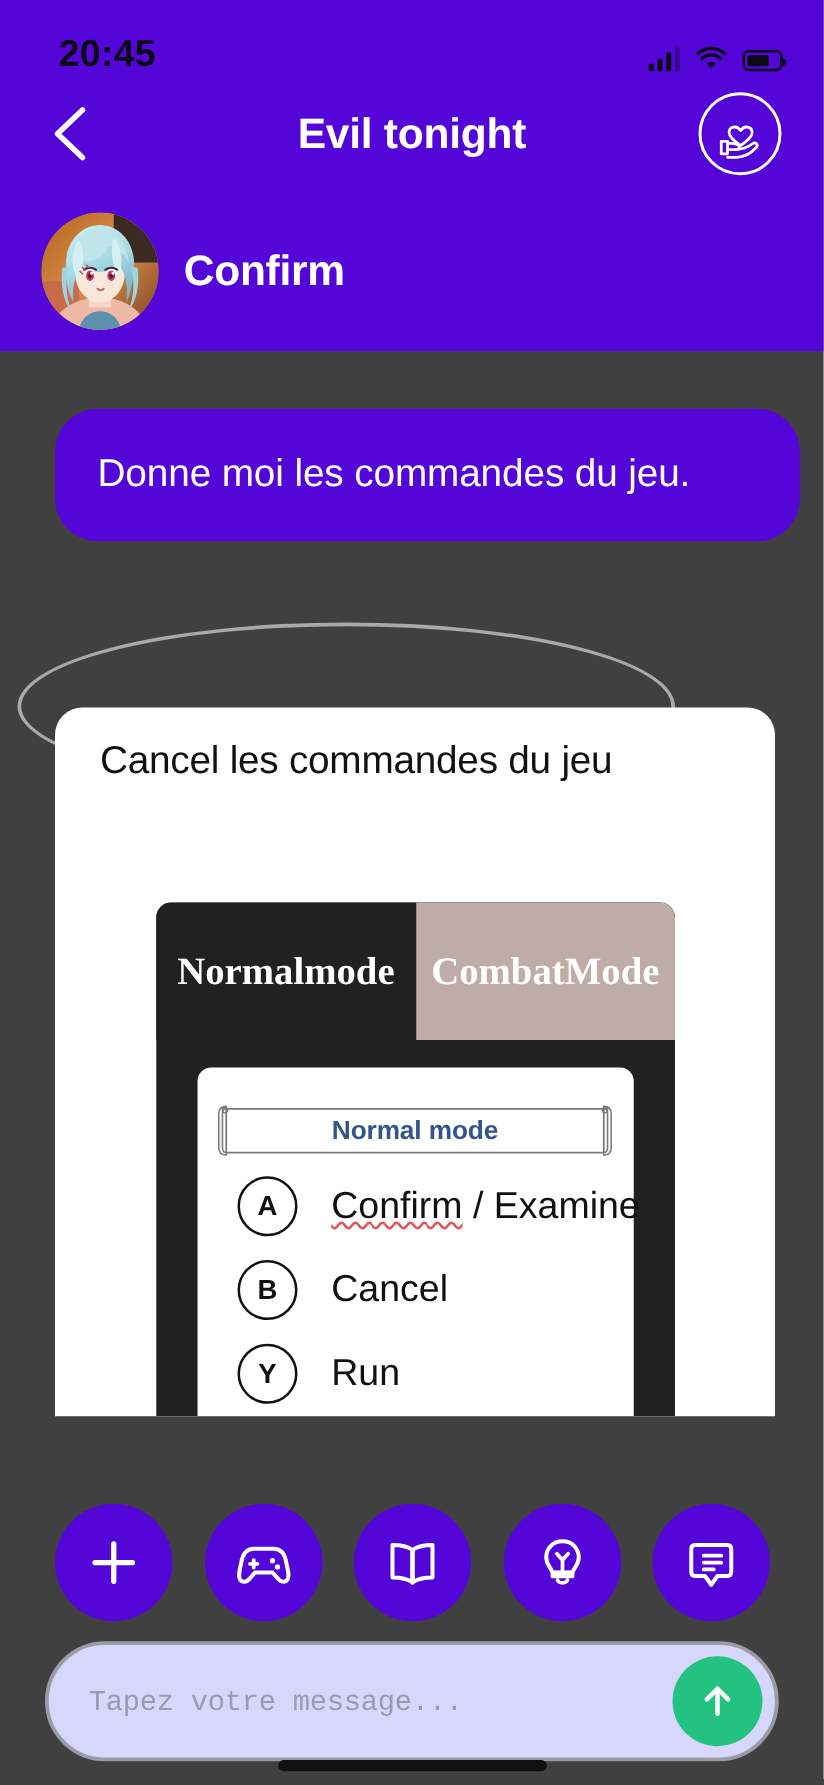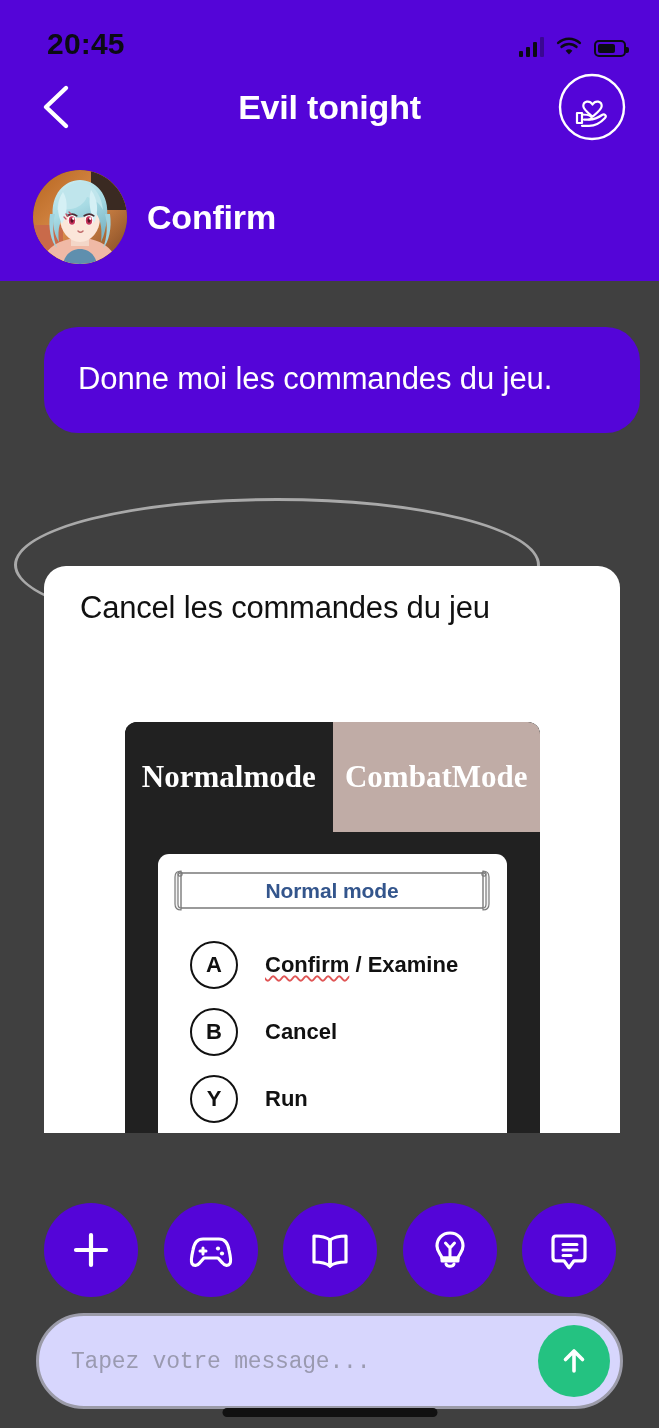--- a/index.html
+++ b/index.html
@@ -222,21 +222,21 @@
   .ctrl-panel {
     position: absolute;
     left: 33px; top: 132px;
     width: 349px;
     height: 279px;
     background: #ffffff;
     border-radius: 11px 11px 0 0;
   }
   .banner {
     position: absolute;
-    left: 15px; top: 13px;
+    left: 15px; top: 27px;
     width: 318px; height: 47px;
   }
   .banner-text {
     position: absolute;
     left: 0; top: 12px;
     width: 318px;
     text-align: center;
     font-size: 21px;
     font-weight: bold;
     color: #33558C;
@@ -260,22 +260,22 @@
     display: flex;
     align-items: center;
     justify-content: center;
     font-size: 22px;
     font-weight: bold;
     color: #111111;
     box-sizing: border-box;
     flex: none;
   }
   .ctrl-label {
-    font-size: 22px;
-    font-weight: bold;
+    font-size: 30px;
+    font-weight: normal;
     color: #111111;
     white-space: nowrap;
   }
   .spell {
     text-decoration: underline wavy #E05555;
     text-decoration-thickness: 1.6px;
     text-underline-offset: 3px;
   }
 
   

